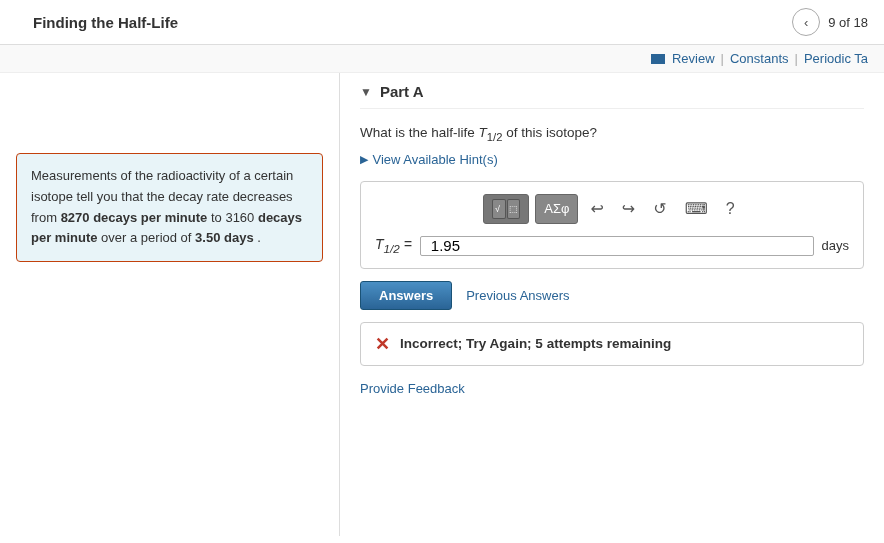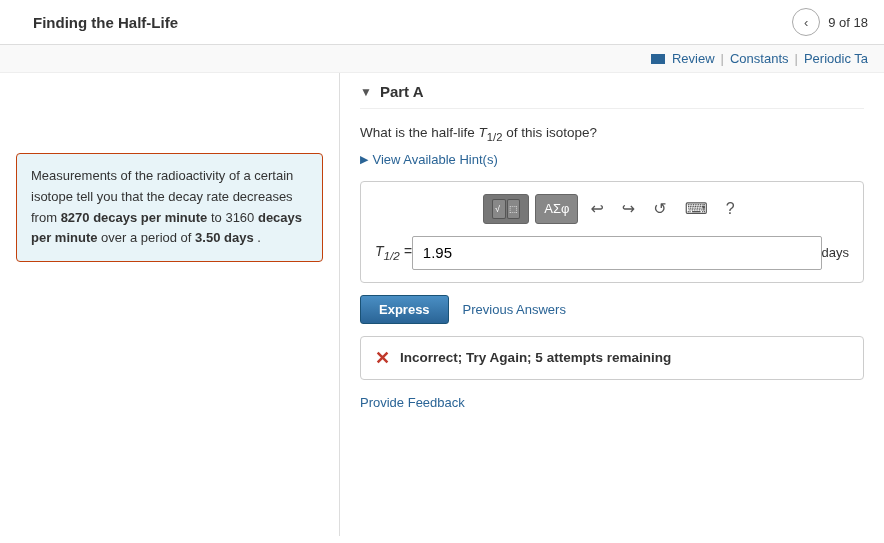--- a/index.html
+++ b/index.html
@@ -205,35 +205,36 @@
       color: #555;
       padding: 4px 6px;
       height: 30px;
       display: flex;
       align-items: center;
     }
 
     .input-row {
       display: flex;
       align-items: center;
+      gap: 8px;
     }
     .input-label {
       font-size: 14px;
       color: #333;
       white-space: nowrap;
       font-style: italic;
     }
     .answer-input {
       flex: 1;
       border: 1px solid #aaa;
       border-radius: 2px;
       padding: 6px 10px;
       font-size: 15px;
       outline: none;
-      height: 34px;
+      height: 20px;
     }
     .unit-label {
       font-size: 13px;
       color: #333;
       white-space: nowrap;
     }
 
     
     .submit-row {
       display: flex;
@@ -369,21 +370,21 @@
         <span class="input-label">
           <em>T</em><sub>1/2</sub> =
         </span>
         <input class="answer-input" type="text" value="1.95" style="">
         <span class="unit-label">days</span>
       </div>
     </div>
 
     
     <div class="submit-row">
-      <button class="submit-btn">Express</button>
+      <button class="submit-btn">Answers</button>
       <a class="prev-answers-link">Previous Answers</a>
     </div>
 
     
     <div class="error-box">
       <span class="error-icon">✕</span>
       <span class="error-text">Incorrect; Try Again; 5 attempts remaining</span>
     </div>
 
     

